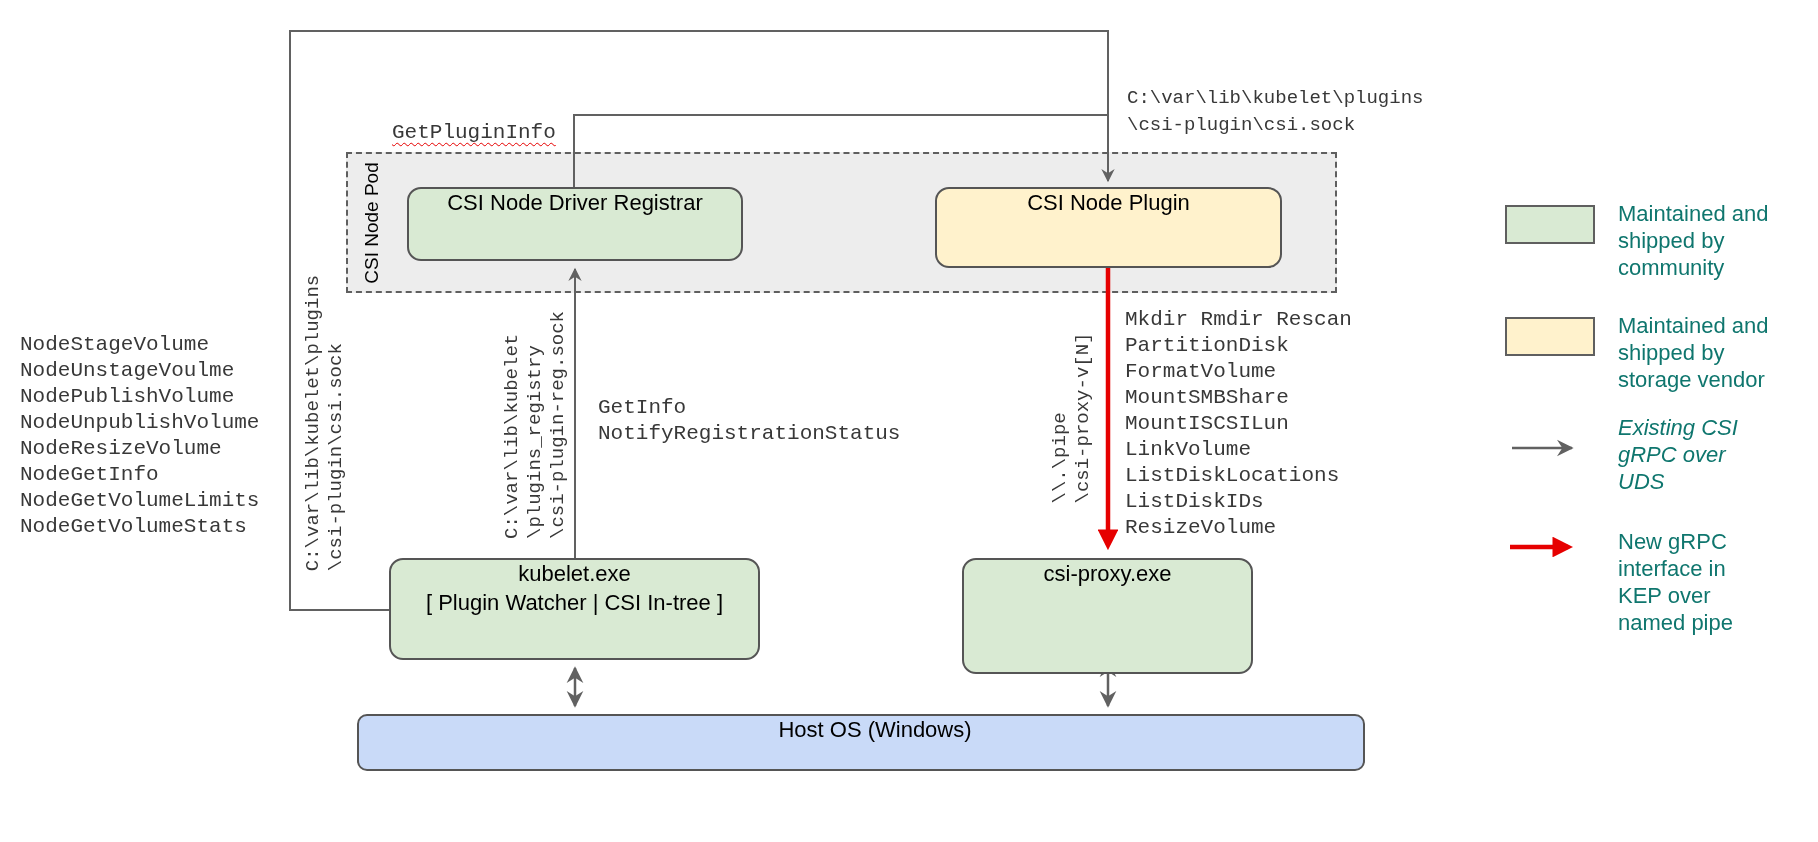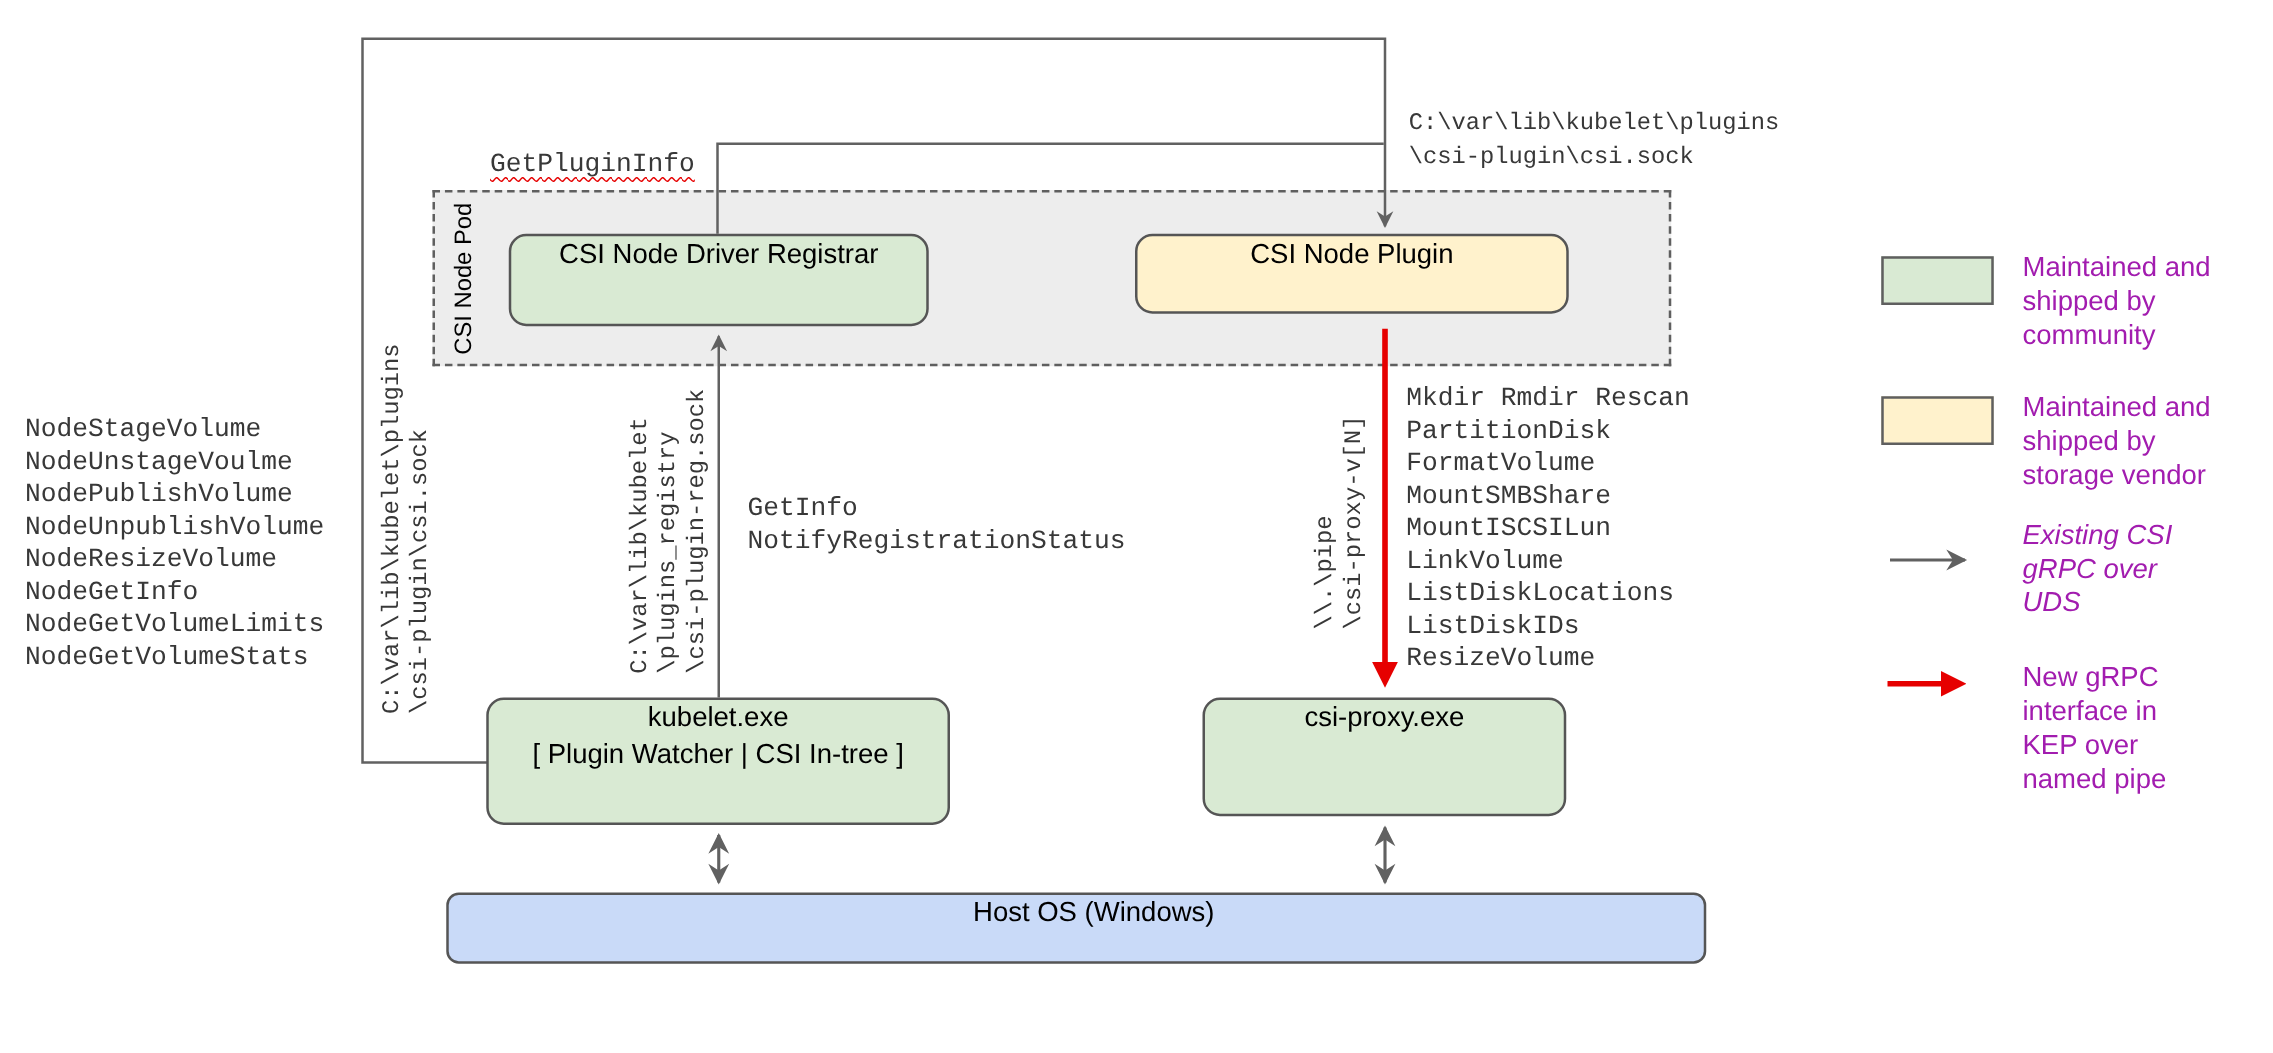--- a/index.html
+++ b/index.html
@@ -11,23 +11,23 @@
   #pod-box   { position:absolute; left:346px; top:152px; width:991px; height:141px;
                background:#ededed; border:2px dashed #5f5f5f; box-sizing:border-box; z-index:1; }
   #edge-layer{ position:absolute; left:0; top:0; width:1818px; height:842px; z-index:2; }
   .node-box  { position:absolute; z-index:3; box-sizing:border-box;
                border:2px solid #555555; border-radius:14px;
                display:flex; flex-direction:column; align-items:center; justify-content:flex-start;
                text-align:center; font-size:22px; color:#000; line-height:1.3; }
   .label     { position:absolute; z-index:4; }
   
   #registrar-box { left:407px; top:187px; width:336px; height:74px; background:#d9ead3; }
-  #plugin-box    { left:908px; top:187px; width:347px; height:64px; background:#fff2cc; }
+  #plugin-box    { left:935px; top:187px; width:347px; height:81px; background:#fff2cc; }
   #kubelet-box   { left:389px; top:558px; width:371px; height:102px; background:#d9ead3; }
-  #proxy-box     { left:962px; top:558px; width:291px; height:95px;  background:#d9ead3; }
+  #proxy-box     { left:962px; top:558px; width:291px; height:116px;  background:#d9ead3; }
   #host-box      { left:357px; top:714px; width:1008px; height:57px; background:#c9daf8; border-radius:10px;padding-left:28px; }
   
   .mono { font-family:"Liberation Mono", monospace; font-size:21px; line-height:26px;
           color:#383838; white-space:pre; }
   #get-plugin-info-label { left:392px; top:120px;
           text-decoration:underline; text-decoration-style:wavy;
           text-decoration-color:#e60000; text-decoration-thickness:1px; text-underline-offset:4px; }
   #plugin-sock-label     { left:1127px; top:85px; font-size:19px; line-height:27px; }
   #registration-rpcs-label { left:598px; top:395px; }
   #node-rpcs-list  { left:20px;  top:332px; width:250px; }
@@ -41,21 +41,21 @@
   #pipe-vertical          { left:1072px; top:418px; }
   #pod-title { position:absolute; z-index:4; left:372px; top:223px;
                transform:translate(-50%,-50%) rotate(-90deg);
                font-size:19px; color:#000; white-space:pre; }
   
   .swatch { position:absolute; z-index:3; width:90px; height:39px;
             border:2px solid #5f5f5f; box-sizing:border-box; }
   #legend-swatch-community { left:1505px; top:205px; background:#d9ead3; }
   #legend-swatch-vendor    { left:1505px; top:317px; background:#fff2cc; }
   .legend-text { position:absolute; z-index:4; left:1618px; font-size:22px;
-                 line-height:27px; color:#a21caf; white-space:pre; }
+                 line-height:27px; color:#0f766e; white-space:pre; }
   #legend-text-community { top:200px; }
   #legend-text-vendor    { top:312px; }
   #legend-text-uds       { top:414px;font-style:italic; }
   #legend-text-pipe      { top:528px; }
 </style>
 </head>
 <body>
 
 <div id="stage">
 

